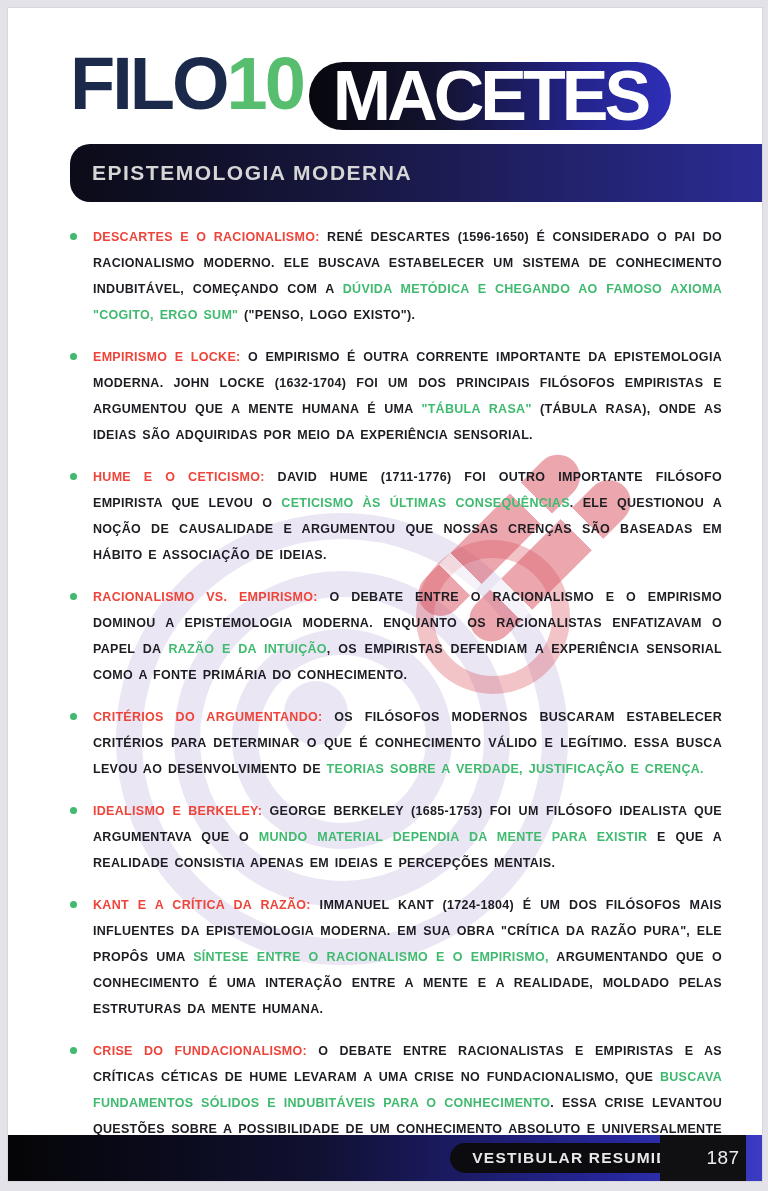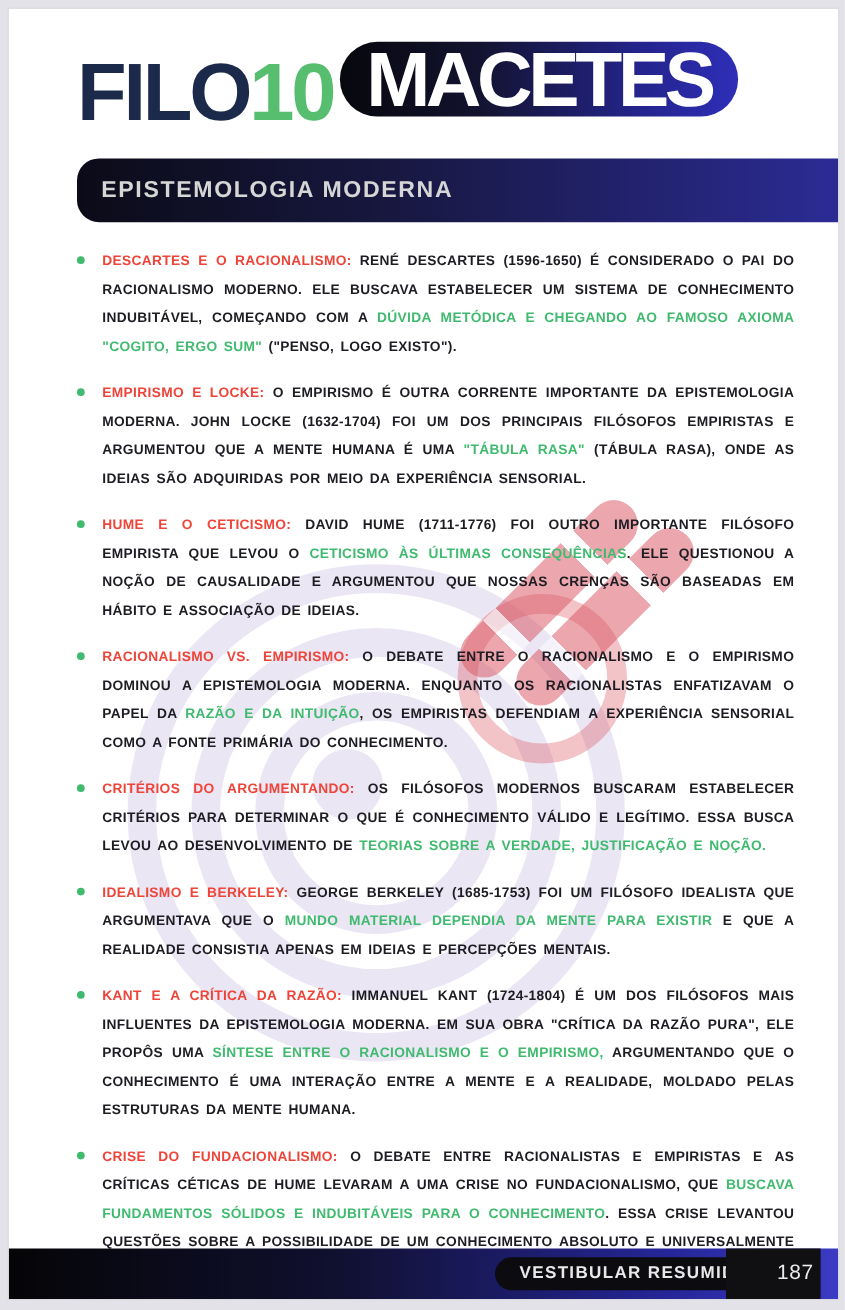--- a/index.html
+++ b/index.html
@@ -10,21 +10,21 @@
     position:relative;overflow:hidden;
   }
   .paper{
     position:absolute;left:8px;top:8px;width:754px;height:1173px;
     background:#ffffff;overflow:hidden;
     box-shadow:0 0 0 1px rgba(0,0,0,0.05);
   }
   
   .logo-row{
     margin:30px 0 0 62px;
-    display:flex;align-items:flex-start;height:92px;
+    display:flex;align-items:flex-end;height:92px;
     position:relative;z-index:2;
   }
   .logo-word{
     font-weight:700;font-size:74px;letter-spacing:-3px;
     line-height:92px;white-space:nowrap;
   }
   .logo-filo{color:#1b2a4a;}
   .logo-10{color:#57bd6f;}
   .macetes-pill{
     margin-left:6px;height:68px;border-radius:46px;
@@ -145,21 +145,21 @@
       <div class="bullet-item">
         <span class="bullet-dot"></span>
         <p><span class="seg-title">HUME E O CETICISMO:</span> <span class="seg-dark">DAVID HUME (1711-1776) FOI OUTRO IMPORTANTE FILÓSOFO EMPIRISTA QUE LEVOU O </span><span class="seg-green">CETICISMO ÀS ÚLTIMAS CONSEQUÊNCIAS</span><span class="seg-dark">. ELE QUESTIONOU A NOÇÃO DE CAUSALIDADE E ARGUMENTOU QUE NOSSAS CRENÇAS SÃO BASEADAS EM HÁBITO E ASSOCIAÇÃO DE IDEIAS.</span></p>
       </div>
       <div class="bullet-item">
         <span class="bullet-dot"></span>
         <p><span class="seg-title">RACIONALISMO VS. EMPIRISMO:</span> <span class="seg-dark">O DEBATE ENTRE O RACIONALISMO E O EMPIRISMO DOMINOU A EPISTEMOLOGIA MODERNA. ENQUANTO OS RACIONALISTAS ENFATIZAVAM O PAPEL DA </span><span class="seg-green">RAZÃO E DA INTUIÇÃO</span><span class="seg-dark">, OS EMPIRISTAS DEFENDIAM A EXPERIÊNCIA SENSORIAL COMO A FONTE PRIMÁRIA DO CONHECIMENTO.</span></p>
       </div>
       <div class="bullet-item">
         <span class="bullet-dot"></span>
-        <p><span class="seg-title">CRITÉRIOS DO ARGUMENTANDO:</span> <span class="seg-dark">OS FILÓSOFOS MODERNOS BUSCARAM ESTABELECER CRITÉRIOS PARA DETERMINAR O QUE É CONHECIMENTO VÁLIDO E LEGÍTIMO. ESSA BUSCA LEVOU AO DESENVOLVIMENTO DE </span><span class="seg-green">TEORIAS SOBRE A VERDADE, JUSTIFICAÇÃO E NOÇÃO.</span></p>
+        <p><span class="seg-title">CRITÉRIOS DO ARGUMENTANDO:</span> <span class="seg-dark">OS FILÓSOFOS MODERNOS BUSCARAM ESTABELECER CRITÉRIOS PARA DETERMINAR O QUE É CONHECIMENTO VÁLIDO E LEGÍTIMO. ESSA BUSCA LEVOU AO DESENVOLVIMENTO DE </span><span class="seg-green">TEORIAS SOBRE A VERDADE, JUSTIFICAÇÃO E CRENÇA.</span></p>
       </div>
       <div class="bullet-item">
         <span class="bullet-dot"></span>
         <p><span class="seg-title">IDEALISMO E BERKELEY:</span> <span class="seg-dark">GEORGE BERKELEY (1685-1753) FOI UM FILÓSOFO IDEALISTA QUE ARGUMENTAVA QUE O </span><span class="seg-green">MUNDO MATERIAL DEPENDIA DA MENTE PARA EXISTIR</span><span class="seg-dark"> E QUE A REALIDADE CONSISTIA APENAS EM IDEIAS E PERCEPÇÕES MENTAIS.</span></p>
       </div>
       <div class="bullet-item">
         <span class="bullet-dot"></span>
         <p><span class="seg-title">KANT E A CRÍTICA DA RAZÃO:</span> <span class="seg-dark">IMMANUEL KANT (1724-1804) É UM DOS FILÓSOFOS MAIS INFLUENTES DA EPISTEMOLOGIA MODERNA. EM SUA OBRA "CRÍTICA DA RAZÃO PURA", ELE PROPÔS UMA </span><span class="seg-green">SÍNTESE ENTRE O RACIONALISMO E O EMPIRISMO,</span><span class="seg-dark"> ARGUMENTANDO QUE O CONHECIMENTO É UMA INTERAÇÃO ENTRE A MENTE E A REALIDADE, MOLDADO PELAS ESTRUTURAS DA MENTE HUMANA.</span></p>
       </div>
       <div class="bullet-item">

